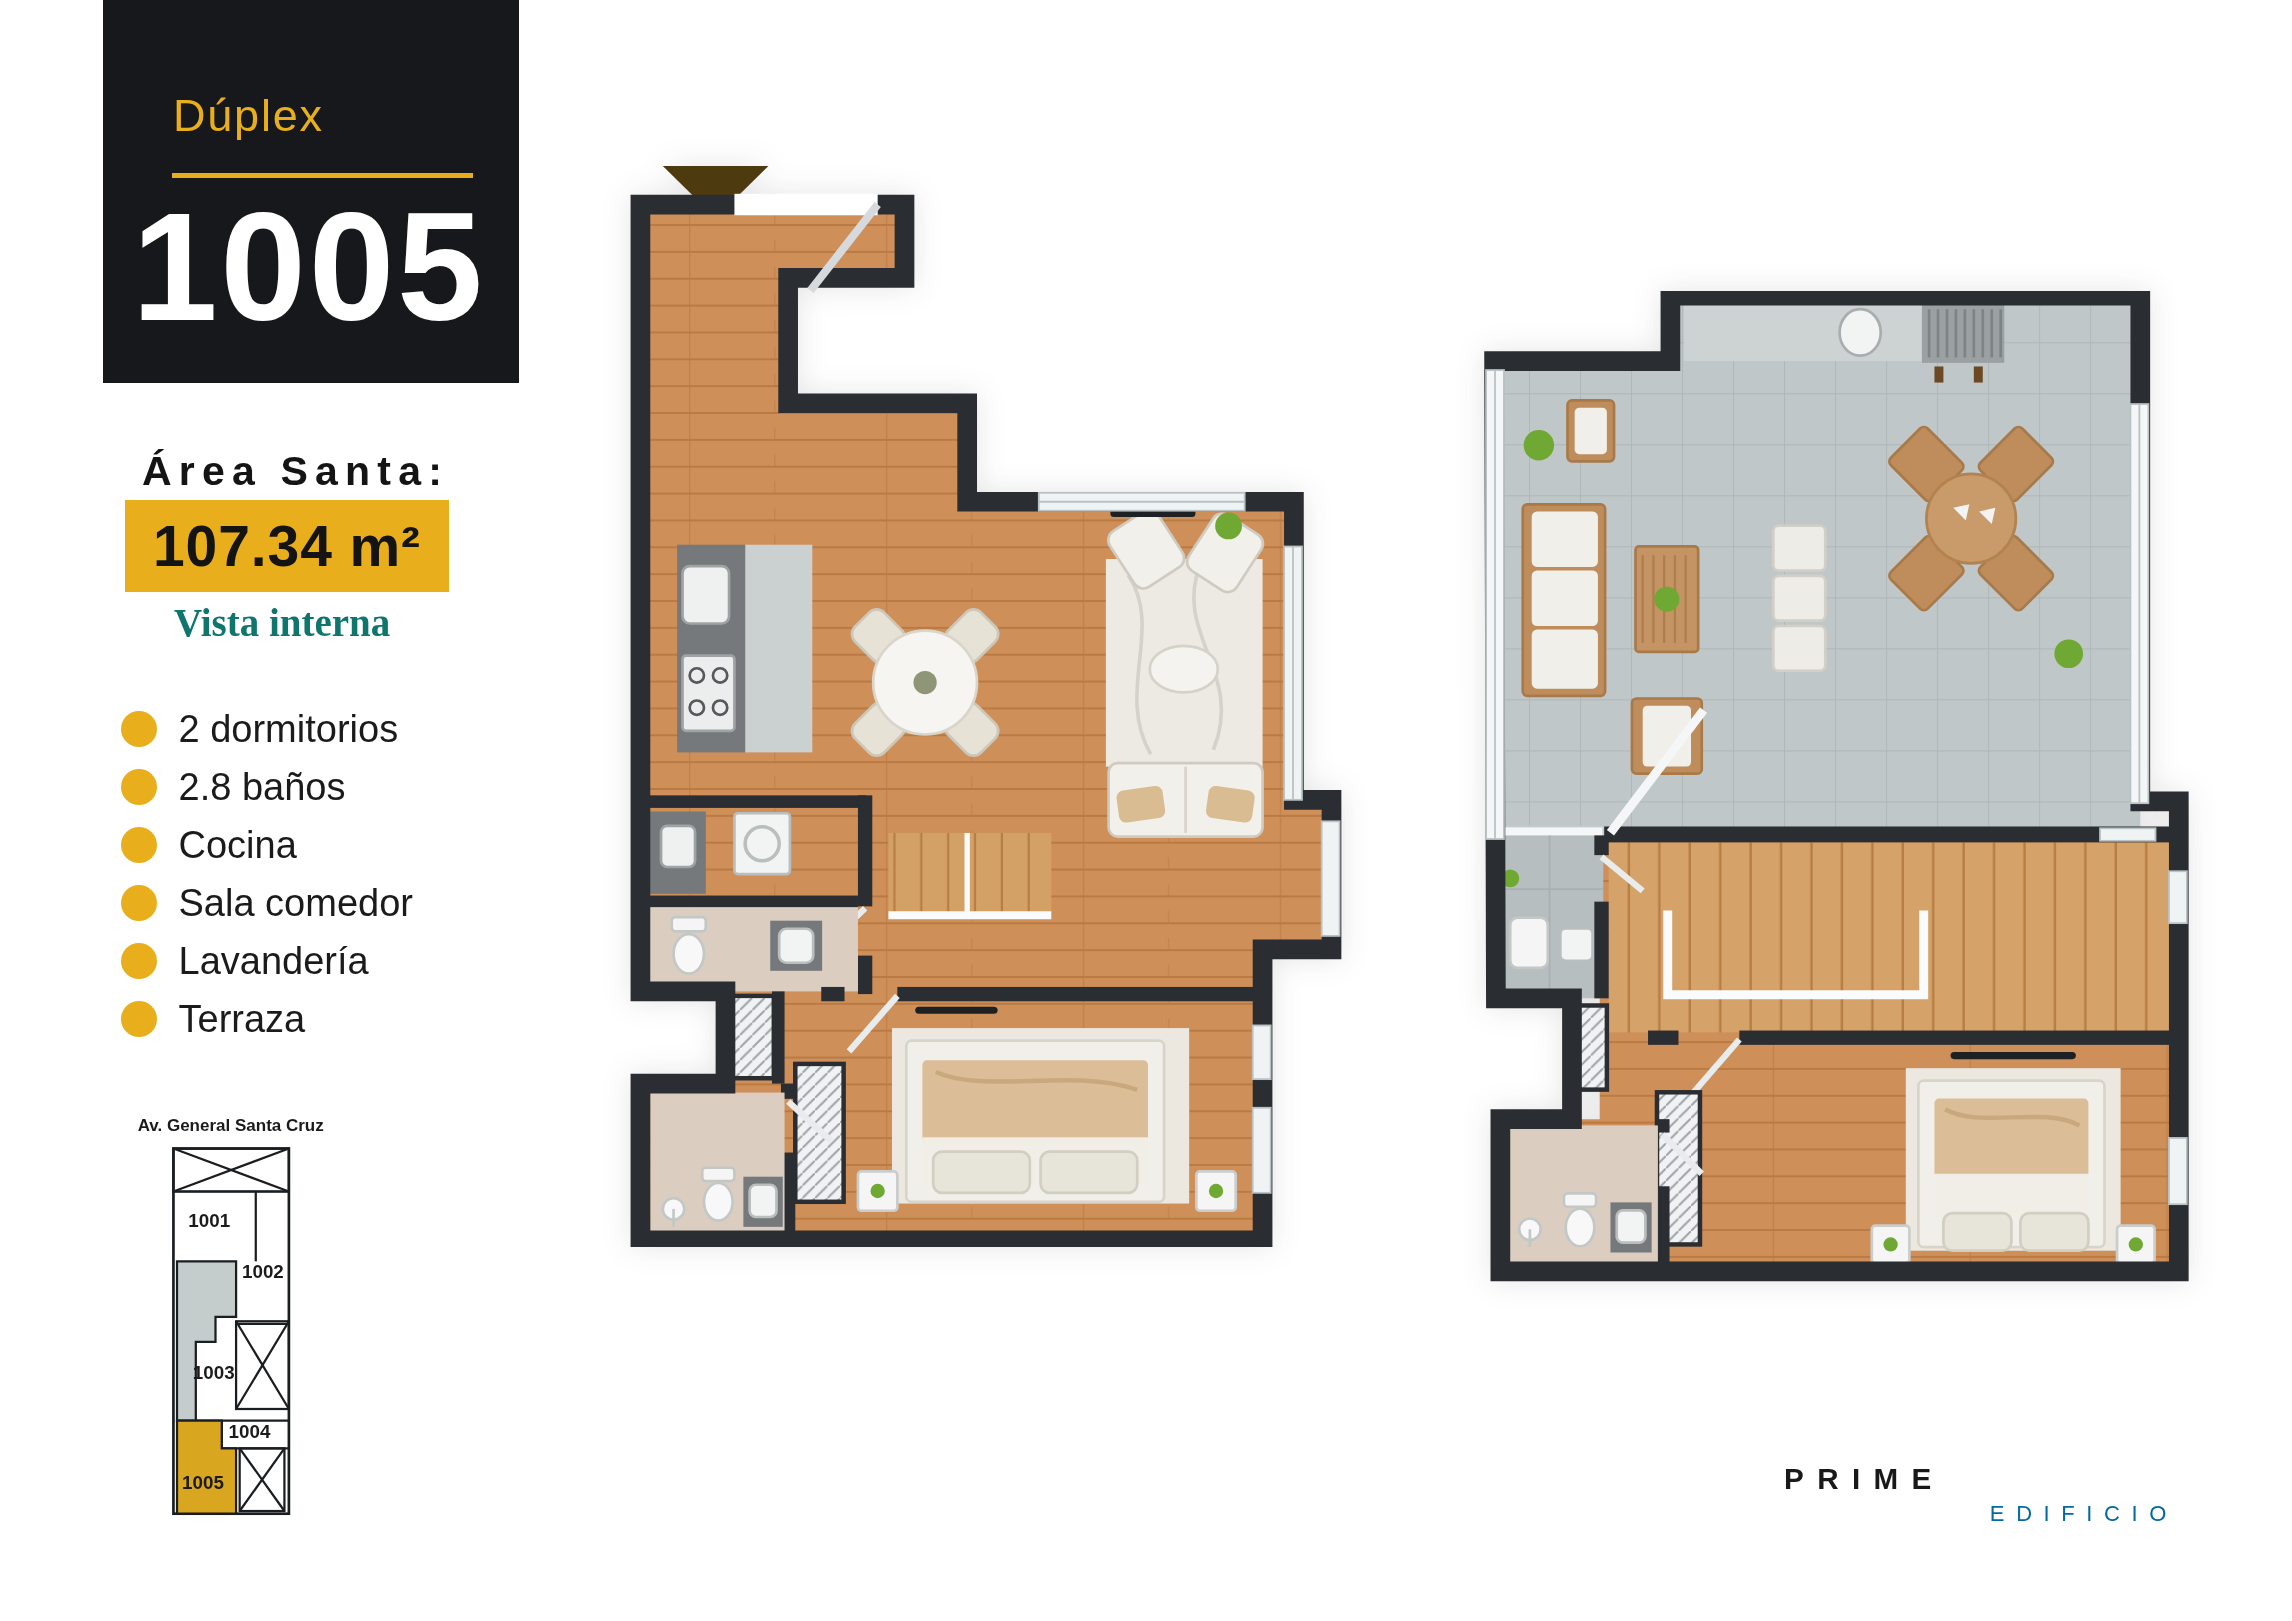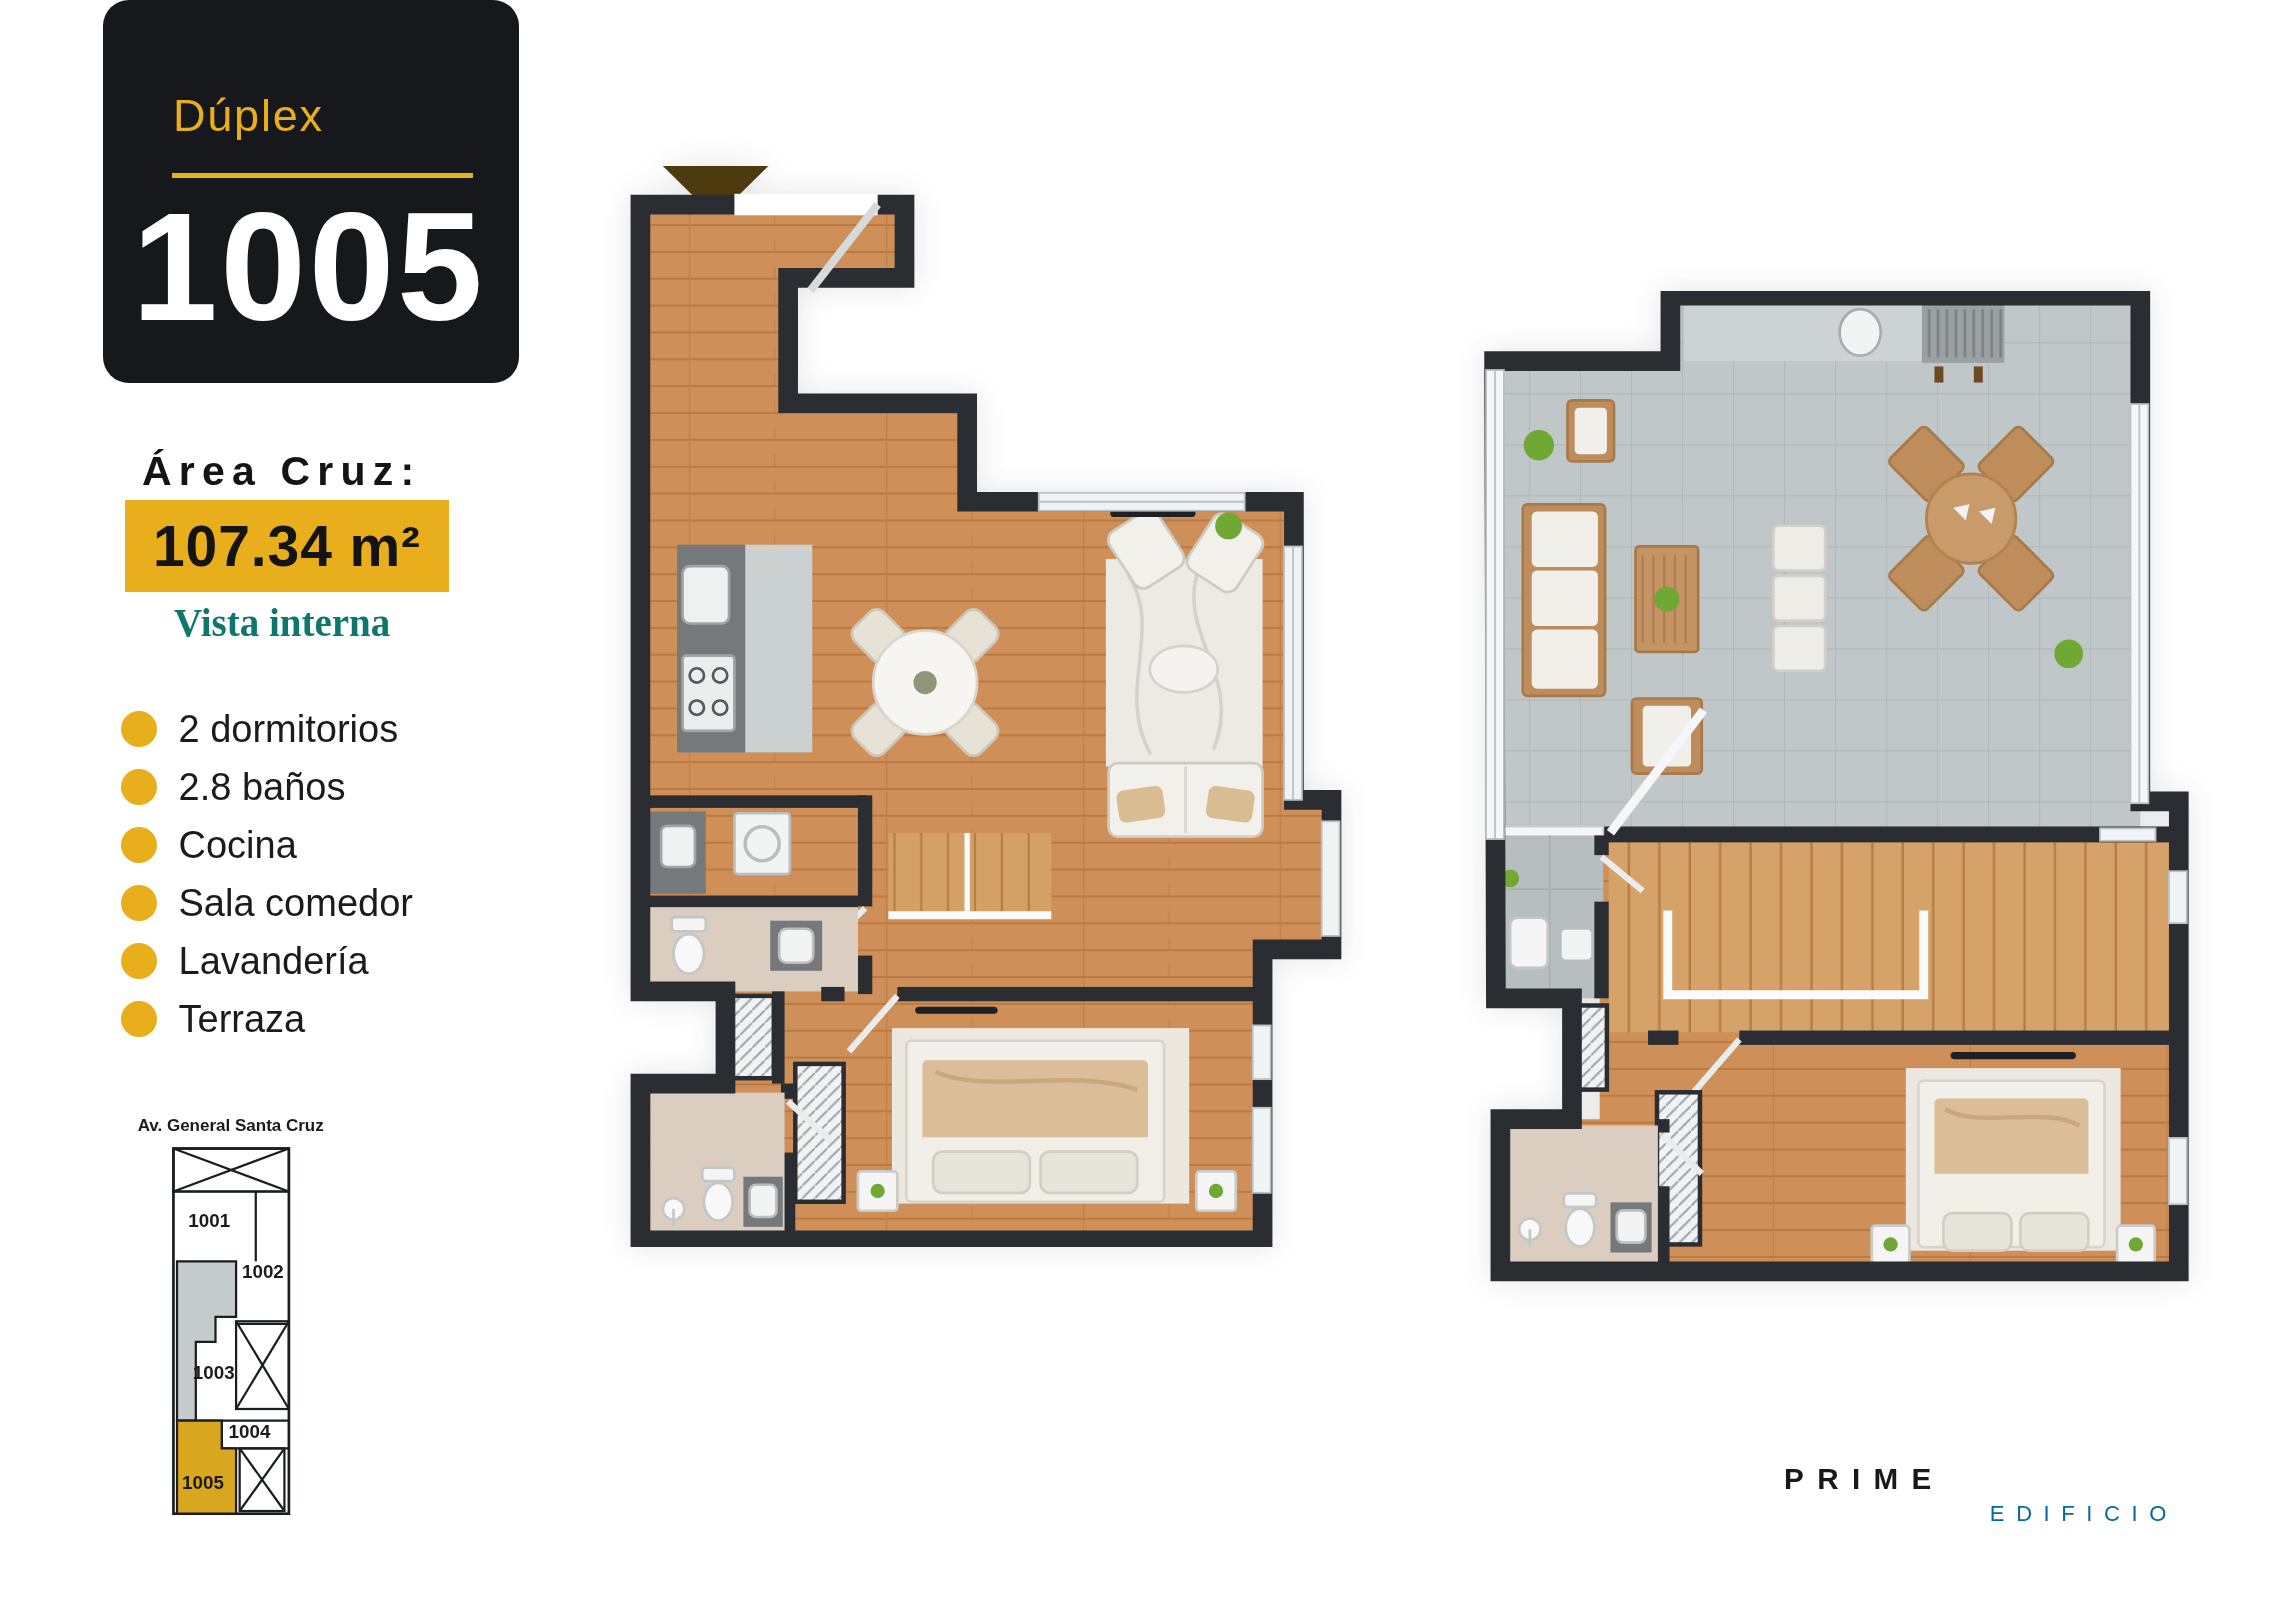--- a/index.html
+++ b/index.html
@@ -1,21 +1,21 @@
 <!DOCTYPE html>
 <html style="font-size:14.3px"><head>
 <meta charset="utf-8">
 <style>
   html,body{margin:0;padding:0;background:#ffffff;}
   .page{
     position:relative;width:2293px;height:1622px;background:#ffffff;overflow:hidden;
     font-family:"Liberation Sans", sans-serif;color:#1b1b1b;
   }
   
-  .unit-card{position:absolute;left:103px;top:0;width:416px;height:383px;background:#17181B;border-radius:26px;}
+  .unit-card{position:absolute;left:103px;top:0;width:416px;height:383px;background:#17181B;}
   .unit-card .type{position:absolute;left:70px;top:90px;font-size:45px;font-weight:500;color:#E9AE1B;letter-spacing:1.8px;}
   .unit-card .rule{position:absolute;left:69px;top:173px;width:301px;height:4.5px;background:#E9AE1B;}
   .unit-card .number{position:absolute;left:29px;top:190px;width:358px;font-size:154px;font-weight:700;color:#ffffff;letter-spacing:2.7px;line-height:1;}
   .area-label{position:absolute;left:142px;top:448px;font-size:41px;font-weight:600;letter-spacing:7.2px;color:#141414;}
   .area-box{position:absolute;left:125px;top:500px;width:324px;height:92px;background:#E9AE1B;display:flex;align-items:center;justify-content:center;}
   .area-box .val{font-size:57px;font-weight:700;color:#141414;letter-spacing:0.9px;}
   .view-label{position:absolute;left:174px;top:600px;font-size:39px;font-weight:700;color:#0f766e;font-family:Liberation Serif, serif;}
   .features{position:absolute;left:121px;top:710px;display:flex;flex-direction:column;gap:20px;}
   .feature{display:flex;align-items:center;gap:21.5px;height:38px;}
   .feature .dot{width:36px;height:36px;border-radius:50%;background:#E9AE1B;flex:0 0 auto;}
@@ -39,21 +39,21 @@
 <body>
 
 <div class="page">
 
   <div class="unit-card">
     <div class="type">Dúplex</div>
     <div class="rule"></div>
     <div class="number">1005</div>
   </div>
 
-  <div class="area-label">Área Cruz:</div>
+  <div class="area-label">Área Santa:</div>
   <div class="area-box">
     <span class="val">107.34 m²</span>
   </div>
   <div class="view-label">Vista interna</div>
 
   <div class="features">
     <div class="feature">
       <span class="dot"></span>
       <span class="txt">2 dormitorios</span>
     </div>

